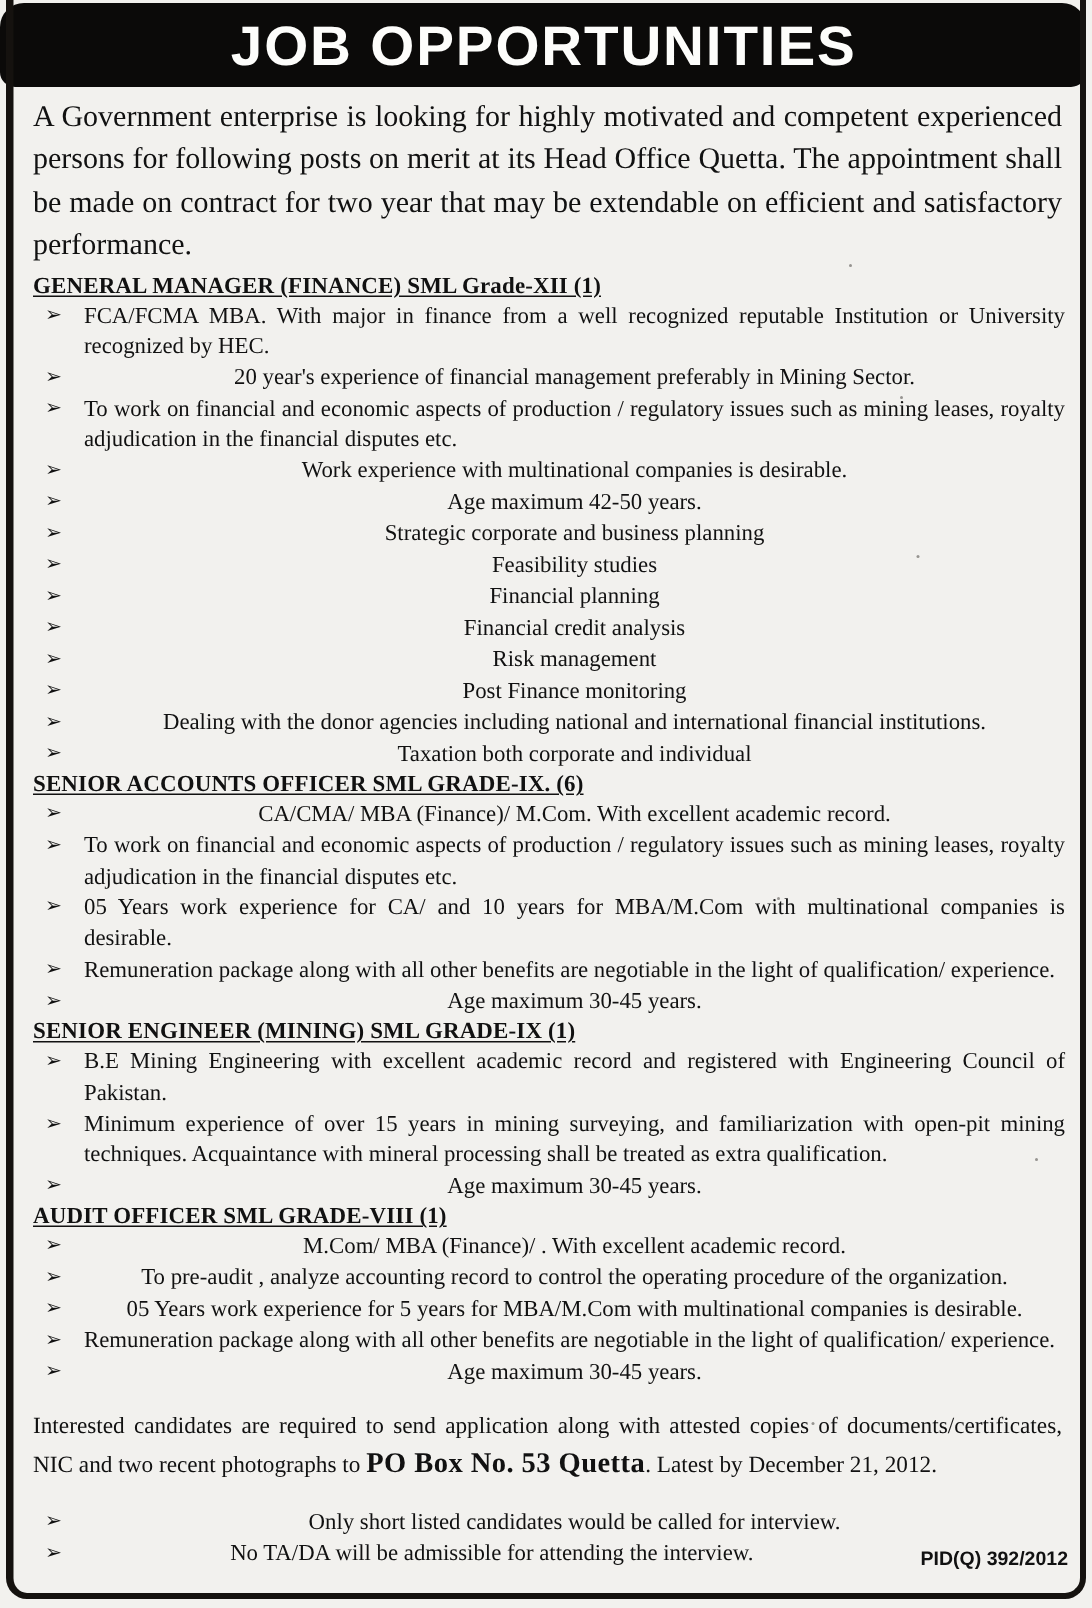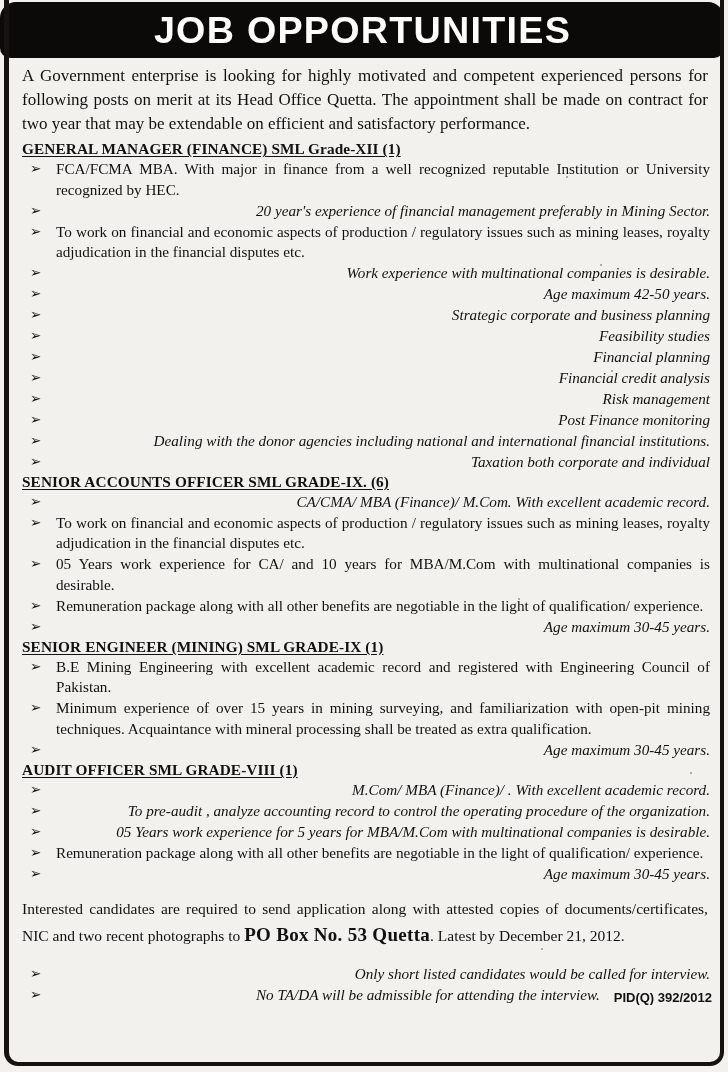--- a/index.html
+++ b/index.html
@@ -56,21 +56,21 @@
     white-space: nowrap;
   }
   .content {
     position: absolute;
     left: 22px;
     right: 16px;
     top: 64px;
     bottom: 10px;
   }
   .intro {
-    font-size: 17px;
+    font-size: 20px;
     line-height: 1.42;
     text-align: justify;
     text-justify: inter-word;
     margin: 0 0 4px 0;
     padding-right: 4px;
   }
   .job {
     margin-top: 1px;
   }
   .job-heading {
@@ -91,22 +91,21 @@
     position: relative;
     padding-left: 34px;
     font-size: 15.2px;
     line-height: 1.345;
     margin-bottom: 0.5px;
     text-align: justify;
     text-justify: inter-word;
     padding-right: 2px;
   }
   ul.bullets li.nojustify {
-    text-align: right;
-    font-style: italic;
+    text-align: center;
   }
   ul.bullets li::before {
     content: "\27A2";
     position: absolute;
     left: 8px;
     top: 0px;
     font-family: "DejaVu Sans", sans-serif;
     font-size: 13.5px;
     line-height: 1.45;
     color: #111;

